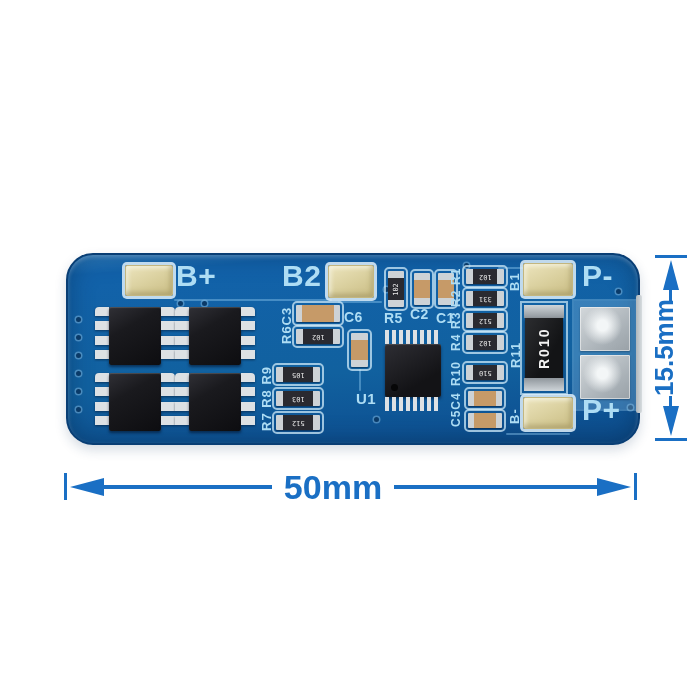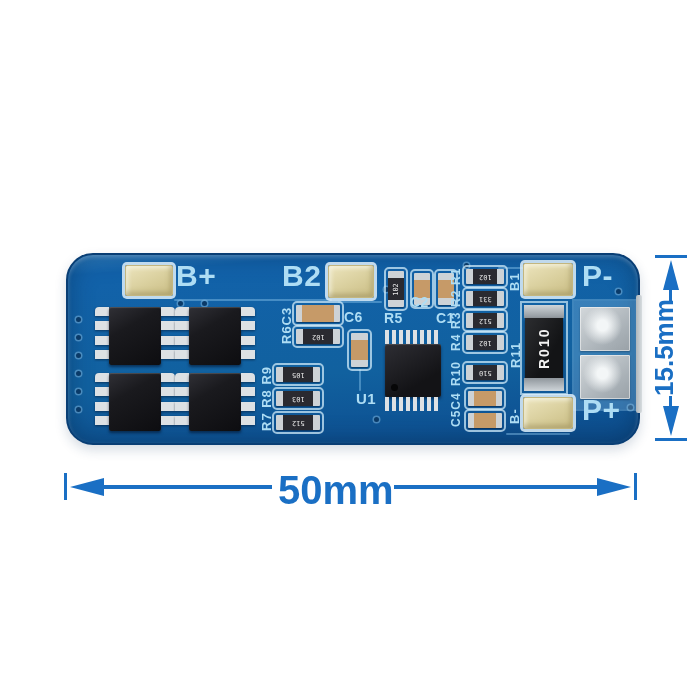--- a/index.html
+++ b/index.html
@@ -177,21 +177,21 @@
       <div class="dot"></div>
       <div class="hpins b"></div>
     </div>
 
     <div class="res v" style="left:320px;top:16px;width:16px;height:36px;">
       <span class="mk">102</span>
     </div>
     <div class="cap v" style="left:346px;top:18px;width:16px;height:32px;"></div>
     <div class="cap v" style="left:370px;top:18px;width:16px;height:32px;"></div>
     <div class="silk silk-sm" style="left:316px;top:56px;">R5</div>
-    <div class="silk silk-sm" style="left:342px;top:40px;">C2</div>
+    <div class="silk silk-sm" style="left:342px;top:52px;">C2</div>
     <div class="silk silk-sm" style="left:368px;top:56px;">C1</div>
 
     <div class="vlabel" style="left:382px;top:10px;height:22px;font-size:12px;">R1</div>
     <div class="vlabel" style="left:382px;top:32px;height:22px;font-size:12px;">R2</div>
     <div class="vlabel" style="left:382px;top:54px;height:22px;font-size:12px;">R3</div>
     <div class="vlabel" style="left:382px;top:76px;height:22px;font-size:12px;">R4</div>
     <div class="vlabel" style="left:382px;top:104px;height:28px;font-size:12px;">R10</div>
     <div class="vlabel" style="left:382px;top:132px;height:46px;font-size:12px;">C5C4</div>
 
     <div class="res" style="left:398px;top:14px;width:38px;">
@@ -237,19 +237,19 @@
     <div class="vdim-text" style="left:649px;top:302px;height:94px;width:42px;">15.5mm</div>
     <div class="dim" style="left:669px;top:396px;width:3px;height:10px;"></div>
     <div class="arrow down" style="left:663px;top:406px;"></div>
     <div class="dim" style="left:655px;top:438px;width:32px;height:3px;"></div>
   </div>
 
   <div>
     <div class="dim" style="left:64px;top:473px;width:3px;height:27px;"></div>
     <div class="arrow left" style="left:70px;top:478px;"></div>
     <div class="dim" style="left:100px;top:485px;width:172px;height:4px;"></div>
-    <div class="dim-text" style="left:278px;top:468px;width:110px;text-align:center;font-size:40px;">50mm</div>
+    <div class="dim-text" style="left:278px;top:468px;width:110px;text-align:center;font-size:34px;">50mm</div>
     <div class="dim" style="left:394px;top:485px;width:204px;height:4px;"></div>
     <div class="arrow right" style="left:597px;top:478px;"></div>
     <div class="dim" style="left:634px;top:473px;width:3px;height:27px;"></div>
   </div>
 
 </div>
 
 </body></html>

